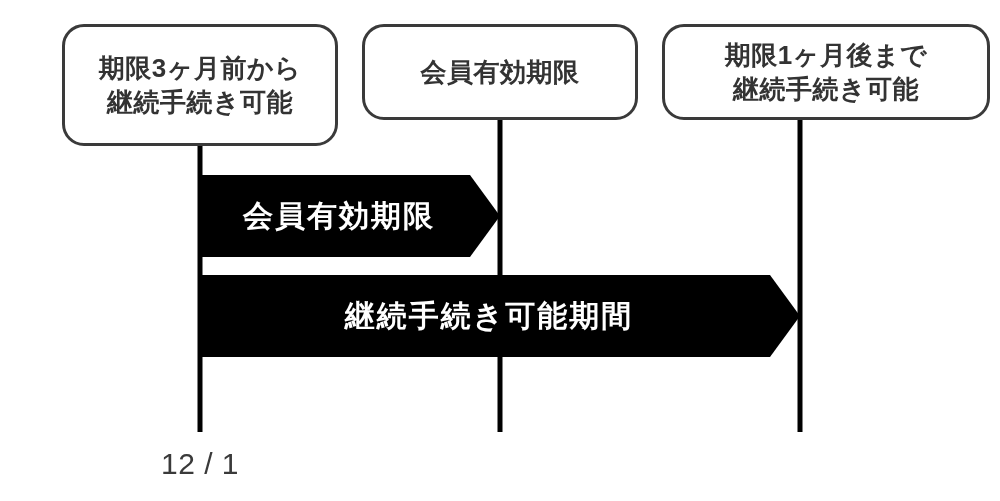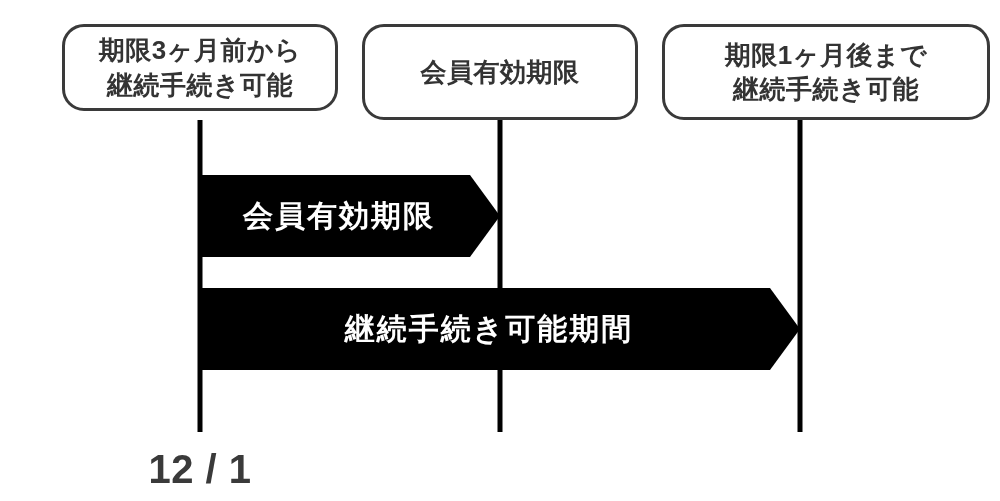--- a/index.html
+++ b/index.html
@@ -43,21 +43,21 @@
     font-size: 26px;
     line-height: 1.32;
     letter-spacing: 0.5px;
     text-align: center;
     z-index: 3;
   }
   .callout .cline {
     display: block;
     white-space: nowrap;
   }
-  #callout-1 { left: 62px;  top: 24px; width: 276px; height: 87px; }
+  #callout-1 { left: 62px;  top: 24px; width: 276px; height: 122px; }
   #callout-2 { left: 362px; top: 24px; width: 276px; height: 96px; }
   #callout-3 { left: 662px; top: 24px; width: 328px; height: 96px; }
 
   
   .arrow-bar {
     position: absolute;
     z-index: 2;
   }
   .arrow-bar .arrow-shape {
     display: block;
@@ -76,31 +76,31 @@
     color: #ffffff;
     font-weight: bold;
     font-size: 30px;
     letter-spacing: 2px;
     white-space: nowrap;
     pointer-events: none;
     padding-right: 22px;
     box-sizing: border-box;
   }
   #arrow-bar-1 { left: 200px; top: 175px; width: 300px; height: 82px; }
-  #arrow-bar-2 { left: 200px; top: 288px; width: 600px; height: 82px; }
+  #arrow-bar-2 { left: 200px; top: 275px; width: 600px; height: 82px; }
 
   
   .date-label {
     position: absolute;
     top: 447px;
     width: 200px;
     text-align: center;
     color: #3a3a3a;
-    font-weight: bold;
-    font-size: 40px;
+    font-weight: normal;
+    font-size: 30px;
     letter-spacing: 0.5px;
     z-index: 3;
   }
   #date-label-1 { left: 100px; }
   #date-label-2 { left: 400px; }
   #date-label-3 { left: 700px; }
 </style>
 </head>
 <body>
 

